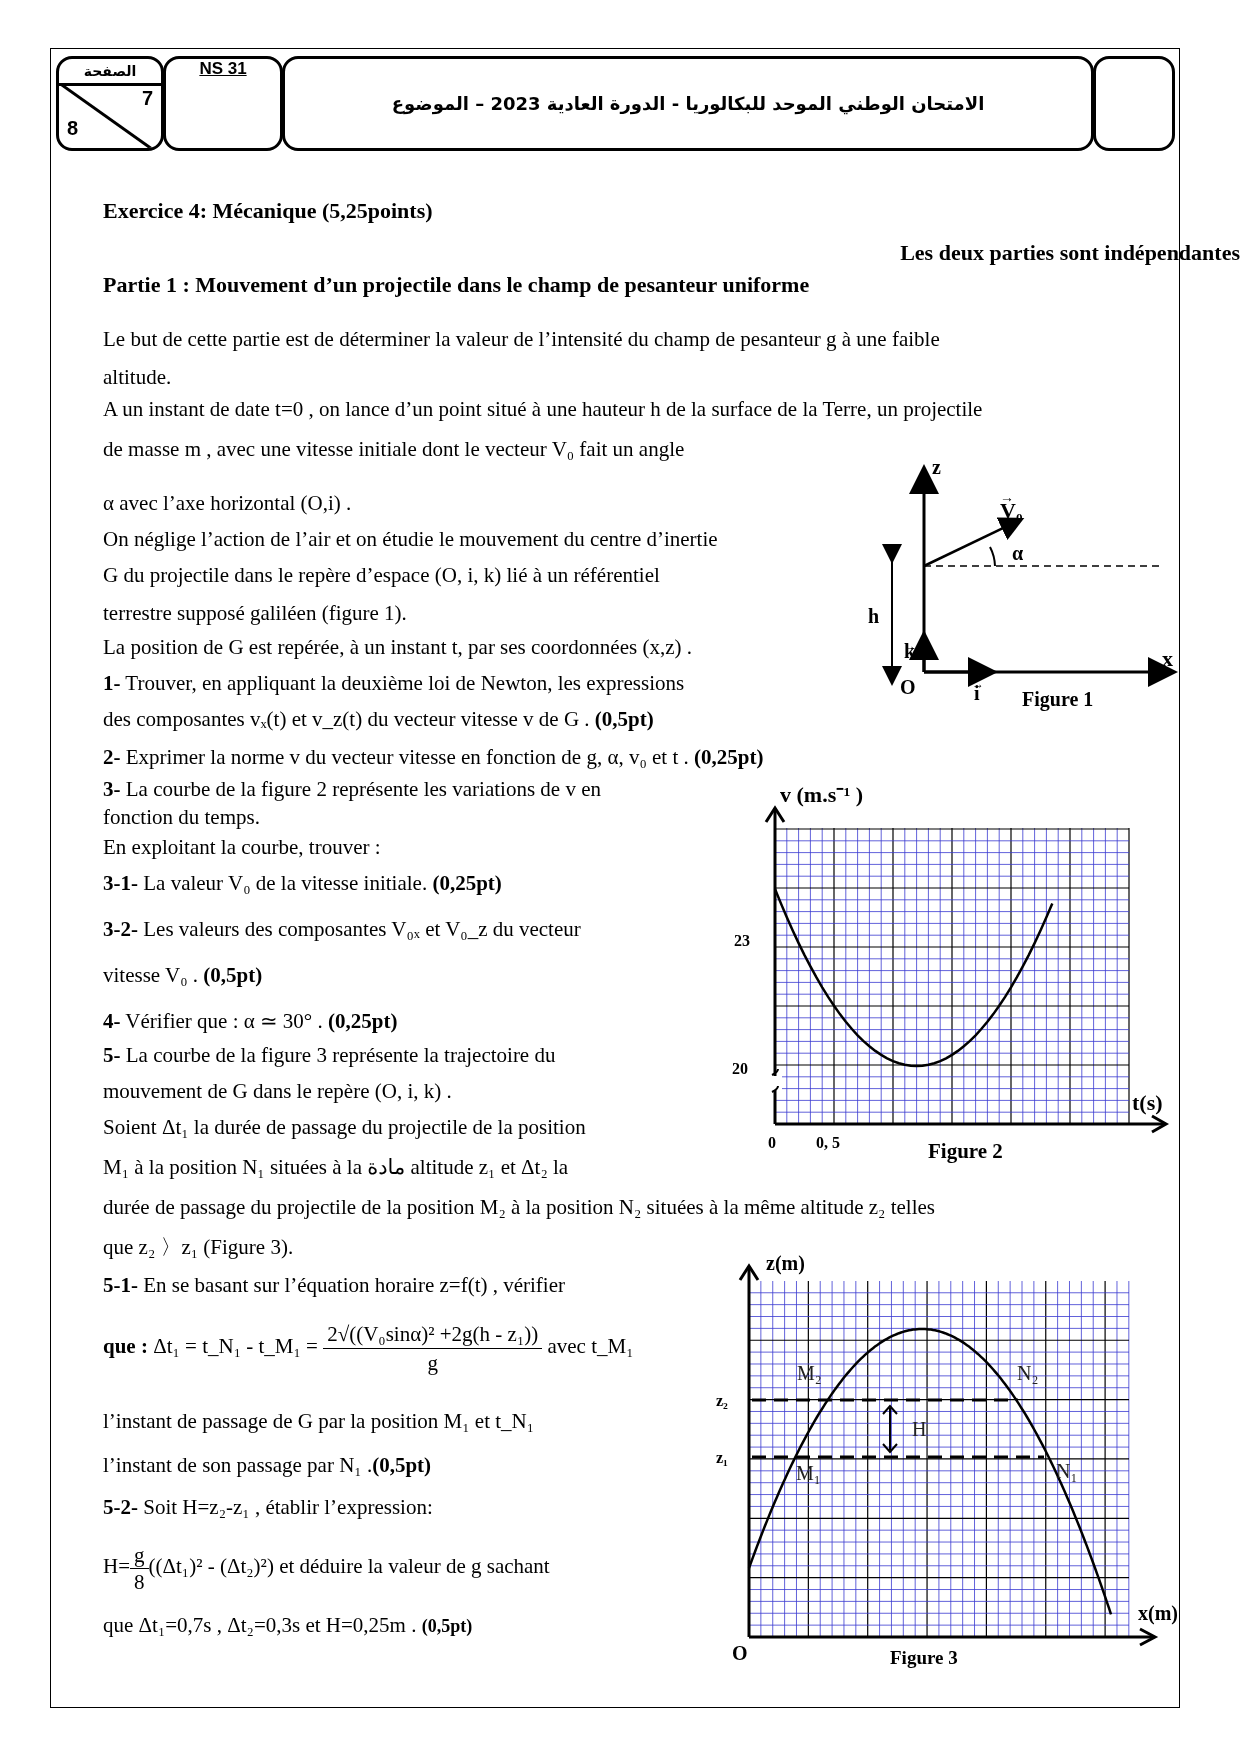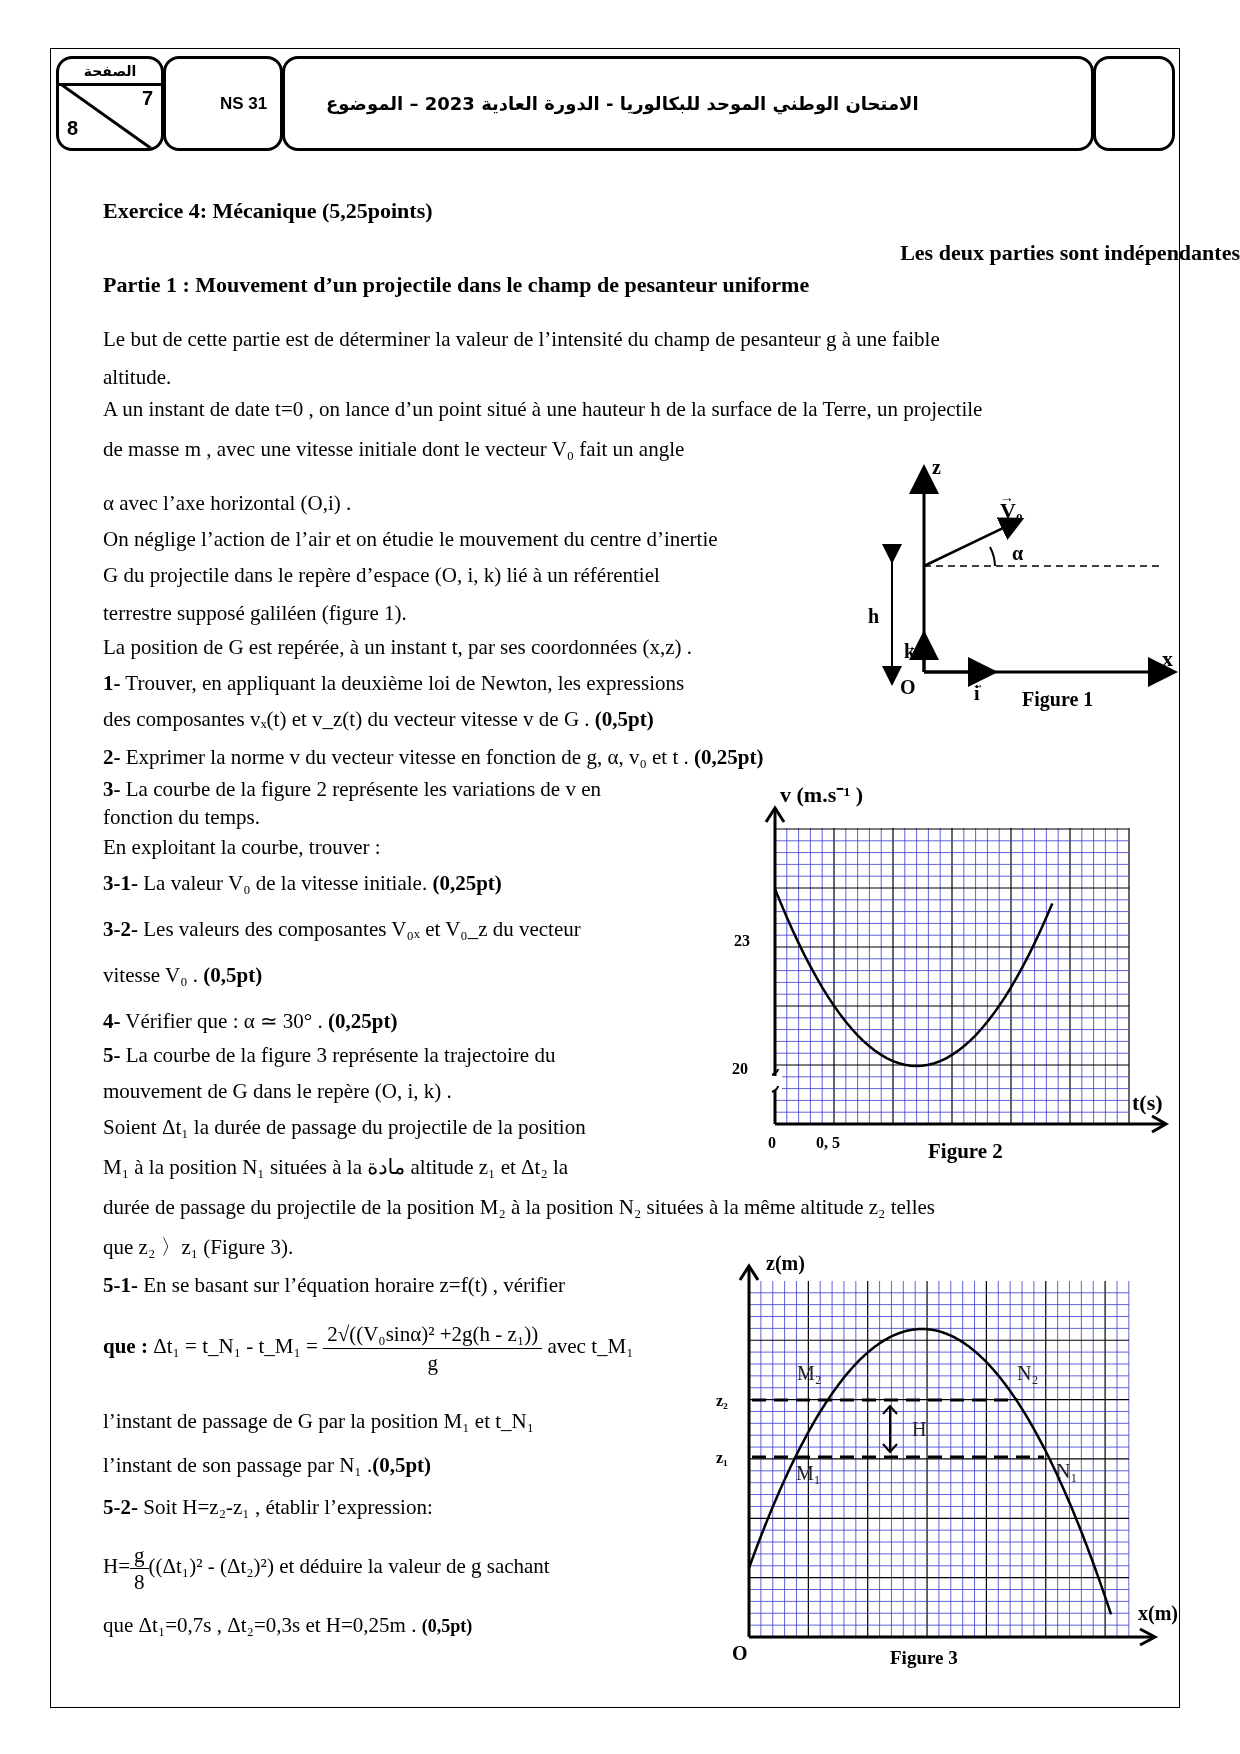--- a/index.html
+++ b/index.html
@@ -1,24 +1,24 @@
 <!DOCTYPE html>
 <html><head>
 <meta charset="utf-8">
 <style>
   html,body{margin:0;padding:0;background:#fff;}
   body{width:1240px;height:1754px;position:relative;font-family:"Liberation Serif",serif;color:#000;}
   .page-frame{position:absolute;left:50px;top:48px;width:1130px;height:1660px;border:1.5px solid #000;box-sizing:border-box;}
-  .hdr-box{position:absolute;border:3px solid #000;border-radius:16px;box-sizing:border-box;background:#fff;padding-left:41px;}
+  .hdr-box{position:absolute;border:3px solid #000;border-radius:16px;box-sizing:border-box;background:#fff;}
   .hb-page{left:56px;top:56px;width:108px;height:95px;overflow:hidden;}
   .hb-page .lbl{position:absolute;left:0;top:0;width:100%;height:24px;border-bottom:3px solid #000;text-align:center;font:bold 14px "DejaVu Sans",sans-serif;line-height:24px;}
   .hb-page .num-a{position:absolute;right:8px;top:28px;font:bold 20px "Liberation Sans",sans-serif;}
   .hb-page .num-b{position:absolute;left:8px;bottom:8px;font:bold 20px "Liberation Sans",sans-serif;}
-  .hb-code{left:163px;top:56px;width:120px;height:95px;display:flex;align-items:center;justify-content:center;font:bold 17px "Liberation Sans",sans-serif;}
-  .hb-title{left:282px;top:56px;width:812px;height:95px;display:flex;flex-direction:column;align-items:flex-end;justify-content:center;direction:rtl;font:bold 18px "DejaVu Sans",sans-serif;gap:6px;}
+  .hb-code{left:163px;top:56px;width:120px;height:95px;display:flex;align-items:flex-start;justify-content:center;font:bold 17px "Liberation Sans",sans-serif;text-decoration:underline;}
+  .hb-title{left:282px;top:56px;width:812px;height:95px;display:flex;flex-direction:column;align-items:center;justify-content:center;direction:rtl;font:bold 18px "DejaVu Sans",sans-serif;gap:6px;}
   .hb-empty{left:1093px;top:56px;width:82px;height:95px;}
   .t{position:absolute;font-size:21px;line-height:26px;white-space:nowrap;margin-top:12px;}
   .b{font-weight:bold;}
   .center{text-align:right;}
   .frac{display:inline-block;vertical-align:middle;text-align:center;}
   .frac .num{display:block;border-bottom:1.5px solid #000;padding:0 4px;}
   .frac .den{display:block;}
   svg text{font-family:"Liberation Serif",serif;}
 </style>
 </head>

